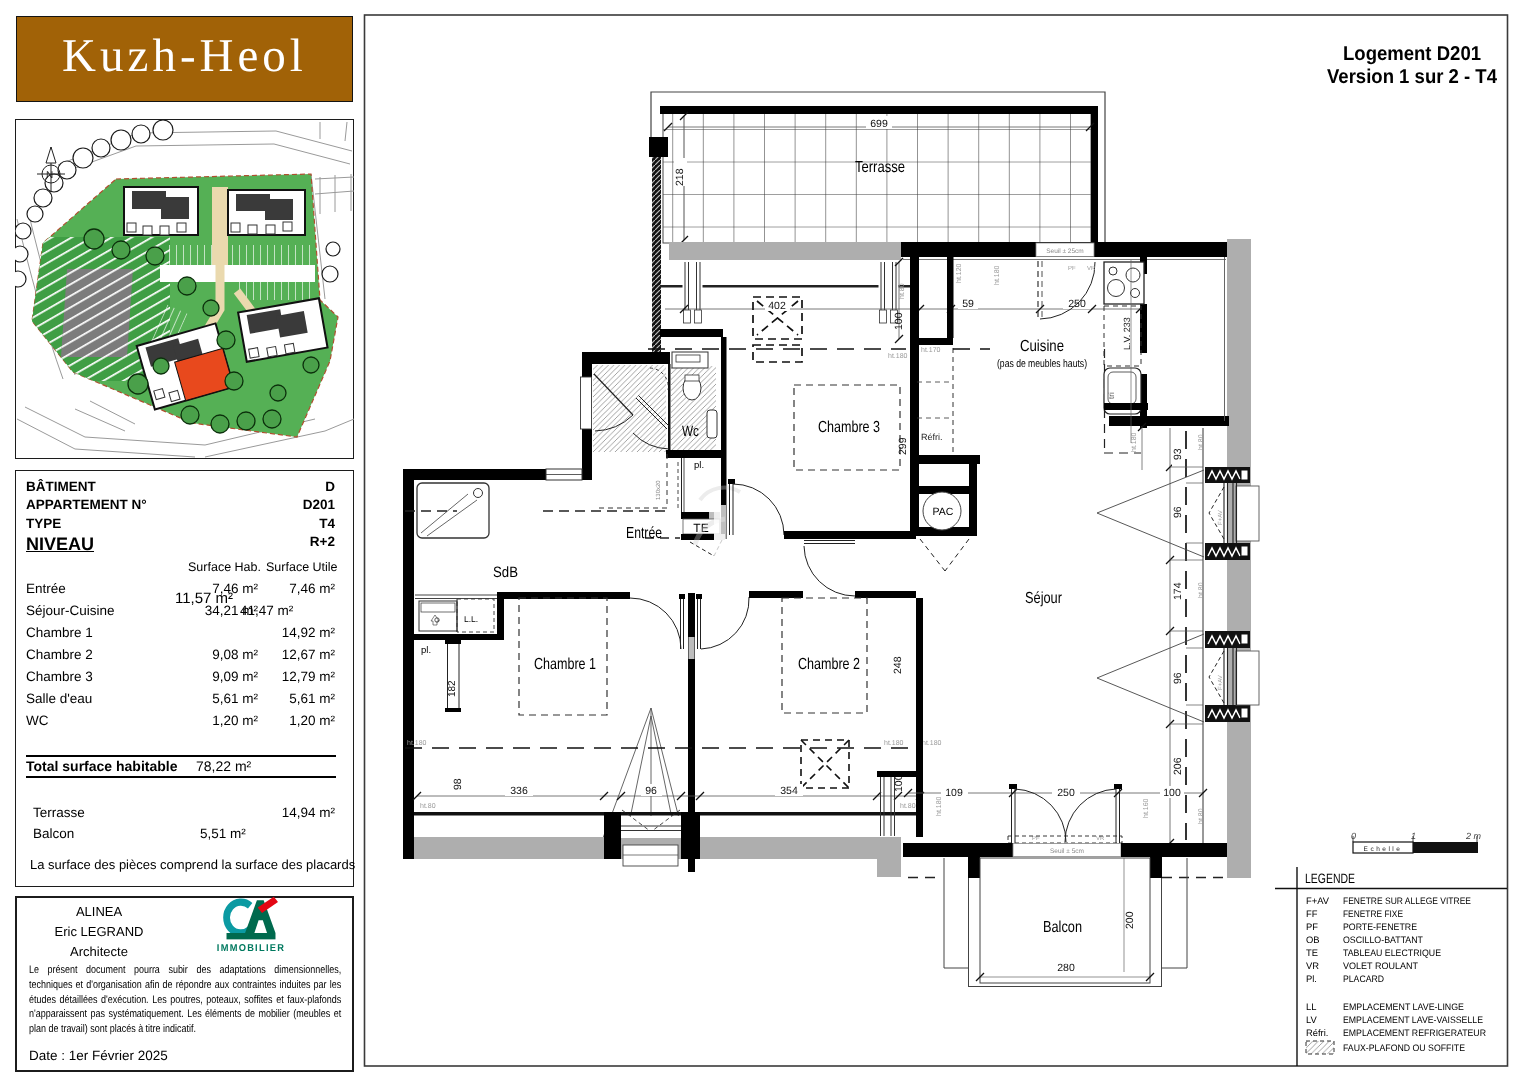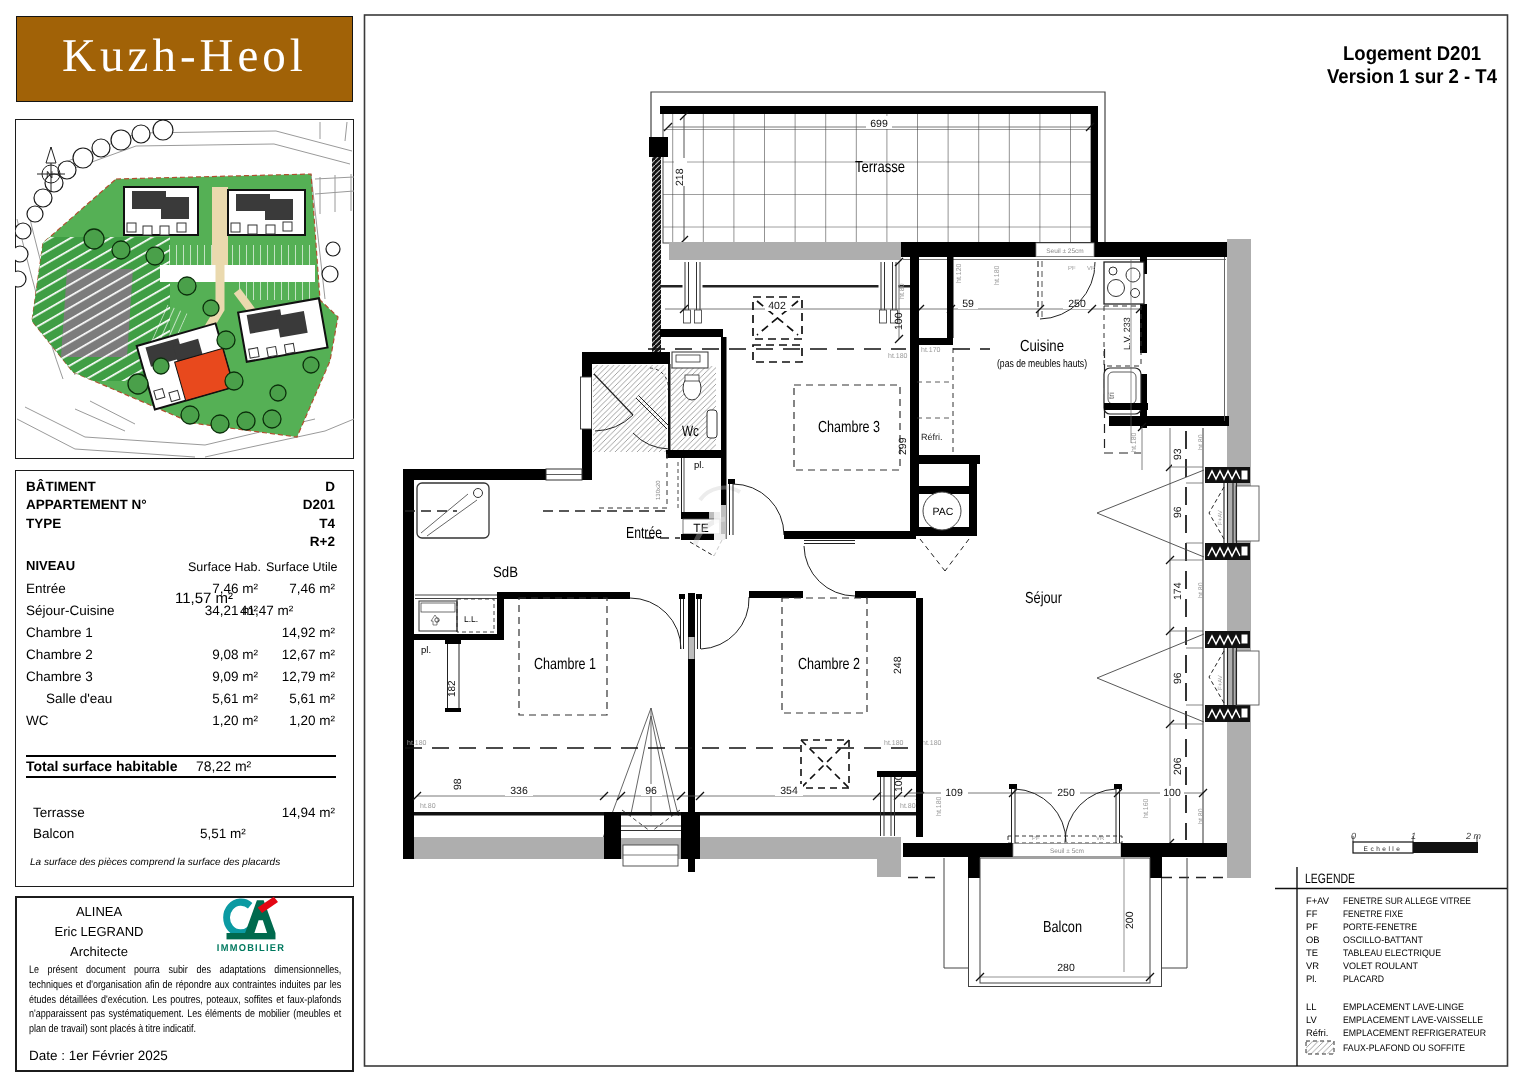--- a/index.html
+++ b/index.html
@@ -140,55 +140,55 @@
 </div>
 
 <div class="box" style="left:15px;top:470px;width:339px;height:417px;"></div>
 <div class="abs" style="left:0;top:0;font-family:'Liberation Sans',sans-serif;color:#000;">
   <div class="abs" style="left:26px;top:479px;font-size:13.5px;font-weight:bold;">BÂTIMENT</div>
     <div class="abs" style="left:200px;top:479px;width:135px;text-align:right;font-size:13.5px;font-weight:bold;">D</div>
   <div class="abs" style="left:26px;top:497px;font-size:13.5px;font-weight:bold;white-space:nowrap;">APPARTEMENT N°</div>
     <div class="abs" style="left:200px;top:497px;width:135px;text-align:right;font-size:13.5px;font-weight:bold;">D201</div>
   <div class="abs" style="left:26px;top:516px;font-size:13.5px;font-weight:bold;">TYPE</div>
     <div class="abs" style="left:200px;top:516px;width:135px;text-align:right;font-size:13.5px;font-weight:bold;">T4</div>
-  <div class="abs" style="left:26px;top:558px;font-size:13px;font-weight:bold;">NIVEAU</div>
+  <div class="abs" style="left:26px;top:534px;font-size:18px;font-weight:bold;text-decoration:underline;">NIVEAU</div>
     <div class="abs" style="left:200px;top:534px;width:135px;text-align:right;font-size:13.5px;font-weight:bold;">R+2</div>
   <div class="abs" style="left:188px;top:560px;font-size:12.5px;white-space:nowrap;">Surface Hab.</div>
   <div class="abs" style="left:266px;top:560px;font-size:12.5px;white-space:nowrap;">Surface Utile</div>
 </div>
 <div class="abs" style="left:26px;top:581px;font-size:13.5px;">Entrée</div>
 <div class="abs" style="left:150px;top:581px;width:108px;text-align:right;font-size:13.5px;">7,46 m²</div>
 <div class="abs" style="left:240px;top:581px;width:95px;text-align:right;font-size:13.5px;">7,46 m²</div>
 <div class="abs" style="left:26px;top:603px;font-size:13.5px;">Séjour-Cuisine</div>
 <div class="abs" style="left:150px;top:603px;width:108px;text-align:right;font-size:13.5px;">34,21 m²</div>
 <div class="abs" style="left:240px;top:603px;width:95px;text-align:left;font-size:13.5px;">41,47 m²</div>
 <div class="abs" style="left:26px;top:625px;font-size:13.5px;">Chambre 1</div>
 <div class="abs" style="left:150px;top:590px;width:108px;text-align:center;font-size:15px;">11,57 m²</div>
 <div class="abs" style="left:240px;top:625px;width:95px;text-align:right;font-size:13.5px;">14,92 m²</div>
 <div class="abs" style="left:26px;top:647px;font-size:13.5px;">Chambre 2</div>
 <div class="abs" style="left:150px;top:647px;width:108px;text-align:right;font-size:13.5px;">9,08 m²</div>
 <div class="abs" style="left:240px;top:647px;width:95px;text-align:right;font-size:13.5px;">12,67 m²</div>
 <div class="abs" style="left:26px;top:669px;font-size:13.5px;">Chambre 3</div>
 <div class="abs" style="left:150px;top:669px;width:108px;text-align:right;font-size:13.5px;">9,09 m²</div>
 <div class="abs" style="left:240px;top:669px;width:95px;text-align:right;font-size:13.5px;">12,79 m²</div>
-<div class="abs" style="left:26px;top:691px;font-size:13.5px;margin-left:20px;">Salle d'eau</div>
+<div class="abs" style="left:26px;top:691px;font-size:13.5px;">Salle d'eau</div>
 <div class="abs" style="left:150px;top:691px;width:108px;text-align:right;font-size:13.5px;">5,61 m²</div>
 <div class="abs" style="left:240px;top:691px;width:95px;text-align:right;font-size:13.5px;">5,61 m²</div>
 <div class="abs" style="left:26px;top:713px;font-size:13.5px;">WC</div>
 <div class="abs" style="left:150px;top:713px;width:108px;text-align:right;font-size:13.5px;">1,20 m²</div>
 <div class="abs" style="left:240px;top:713px;width:95px;text-align:right;font-size:13.5px;">1,20 m²</div>
 <div class="abs" style="left:26px;top:755px;width:310px;height:2px;background:#000;"></div>
 <div class="abs" style="left:26px;top:776px;width:310px;height:2px;background:#000;"></div>
 <div class="abs" style="left:26px;top:758px;font-size:14px;font-weight:bold;">Total surface habitable</div>
 <div class="abs" style="left:196px;top:758px;font-size:14px;font-weight:normal;">78,22 m²</div>
 <div class="abs" style="left:33px;top:805px;font-size:13.5px;">Terrasse</div>
 <div class="abs" style="left:200px;top:805px;width:135px;text-align:right;font-size:13.5px;">14,94 m²</div>
 <div class="abs" style="left:33px;top:826px;font-size:13.5px;">Balcon</div>
 <div class="abs" style="left:200px;top:826px;width:135px;text-align:left;font-size:13.5px;">5,51 m²</div>
-<div class="abs" style="left:30px;top:857px;font-size:10px;font-style:italic;">La surface des pièces comprend la surface des placards</div>
+<div class="abs" style="left:30px;top:857px;font-size:13px;">La surface des pièces comprend la surface des placards</div>
 
 <div class="box" style="left:15px;top:896px;width:339px;height:176px;border-width:2px;"></div>
 <div class="abs" style="left:14px;top:902px;width:170px;text-align:center;font-size:13px;line-height:20px;">ALINEA<br>Eric LEGRAND<br>Architecte</div>
 <div class="abs" style="left:213px;top:893px;">
 <svg width="76" height="60" viewBox="0 0 90 66" preserveAspectRatio="none">
   <path d="M44,14 A17,17 0 1 0 44,40" fill="none" stroke="#0b9aa2" stroke-width="8" stroke-linecap="butt"></path>
   <polygon points="38,44 52,8 60,8 74,44 64,44 59,30 54,30 49,44" fill="#006a4e"></polygon>
   <polygon points="53,16 72,4 77,10 58,22" fill="#e30613"></polygon>
   <rect x="16" y="44" width="58" height="7" fill="#006a4e"></rect>
   <text x="45" y="64" font-size="11" font-weight="bold" fill="#00795f" text-anchor="middle" letter-spacing="1.5" font-family="Liberation Sans">IMMOBILIER</text>

